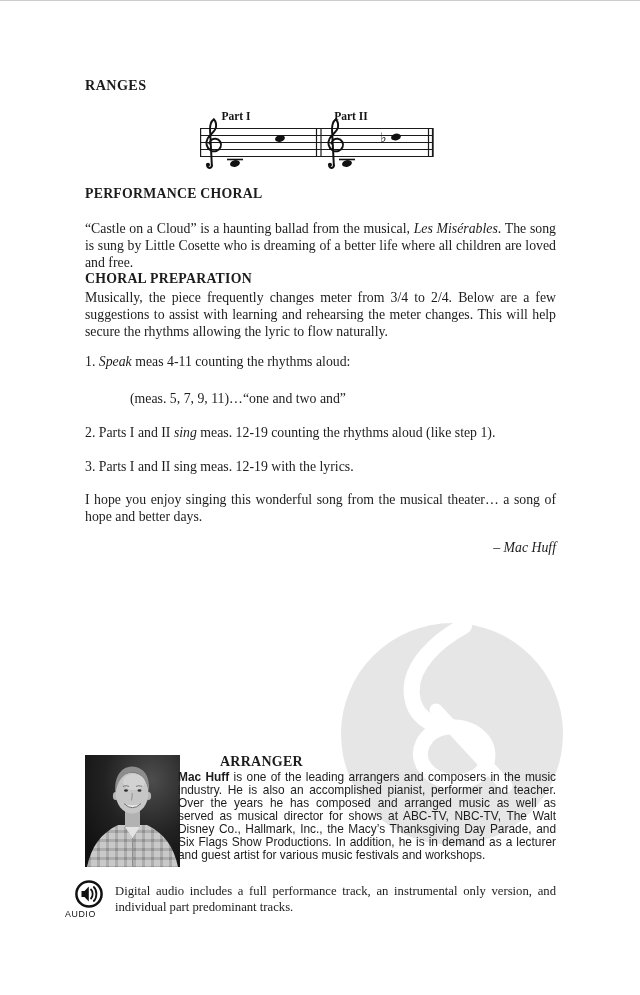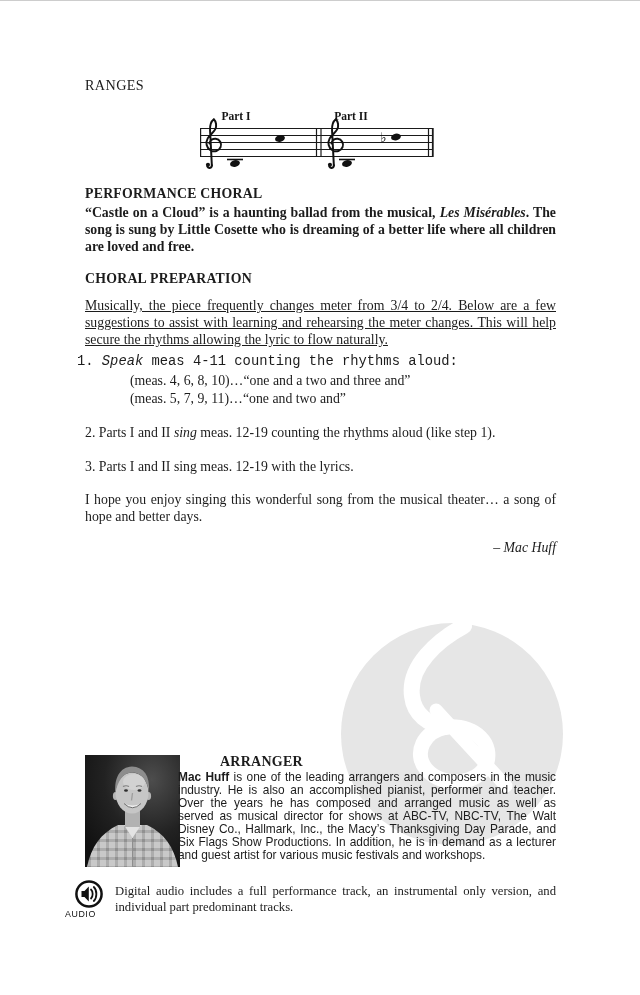--- a/index.html
+++ b/index.html
@@ -3,21 +3,21 @@
 <meta charset="utf-8">
 <style>
   html,body{margin:0;padding:0;background:#ffffff;}
   .page{
     position:relative;width:640px;height:995px;background:#ffffff;
     font-family:"Liberation Serif", serif;color:#1c1c1c;overflow:hidden;
   }
   .abs{position:absolute;z-index:1;}
   .wm{position:absolute;z-index:0;}
   .h{font-weight:bold;font-size:13.8px;letter-spacing:.25px;}
-  .h-big{font-weight:normal;font-size:14.2px;letter-spacing:.4px;}
+  .h-big{font-weight:bold;font-size:14.2px;letter-spacing:.4px;}
   .body-p{font-size:13.8px;line-height:17px;text-align:justify;width:471px;}
   .line{font-size:13.8px;line-height:17px;width:471px;}
   .sub{margin-left:45px;}
   .it{font-style:italic;}
   .sig{font-style:italic;font-size:13.8px;width:471px;text-align:right;}
   .bio{font-family:"Liberation Sans", sans-serif;font-size:11.9px;line-height:13px;
        text-align:justify;width:378px;}
   .bio b{font-weight:bold;}
   .audio-text{font-size:12.7px;line-height:16px;text-align:justify;width:441px;}
   .audio-label{font-family:"Liberation Sans", sans-serif;font-size:8.8px;
@@ -86,30 +86,29 @@
     <ellipse cx="83" cy="35.5" rx="5" ry="3.3" transform="rotate(-14 83 35.5)" fill="#111"></ellipse>
 
     <line x1="142" y1="56.5" x2="158" y2="56.5" stroke="#111" stroke-width="1.6"></line>
     <ellipse cx="150" cy="60.5" rx="5" ry="3.3" transform="rotate(-14 150 60.5)" fill="#111"></ellipse>
     <text x="186.5" y="39" text-anchor="middle" font-family="DejaVu Sans, sans-serif" font-size="13.5" fill="#111">♭</text>
     <ellipse cx="199" cy="34" rx="5" ry="3.3" transform="rotate(-14 199 34)" fill="#111"></ellipse>
   </svg>
 
   <div class="abs" style="left:85px;top:186px;">
     <div class="h">PERFORMANCE CHORAL</div>
-    <div class="body-p" style="margin-top:2px;font-weight:bold;"><span>“Castle on a Cloud” is a haunting ballad from the musical, </span><span class="it">Les Misérables</span><span>. The song is sung by Little Cosette who is dreaming of a better life where all children are loved and free.</span></div>
+    <div class="body-p" style="margin-top:18px;"><span>“Castle on a Cloud” is a haunting ballad from the musical, </span><span class="it">Les Misérables</span><span>. The song is sung by Little Cosette who is dreaming of a better life where all children are loved and free.</span></div>
   </div>
 
   <div class="abs" style="left:85px;top:271px;">
     <div class="h">CHORAL PREPARATION</div>
-    <div class="body-p" style="margin-top:10px;text-decoration:underline;">Musically, the piece frequently changes meter from 3/4 to 2/4.  Below are a few suggestions to assist with learning and rehearsing the meter changes. This will help secure the rhythms allowing the lyric to flow naturally.</div>
+    <div class="body-p" style="margin-top:2px;">Musically, the piece frequently changes meter from 3/4 to 2/4.  Below are a few suggestions to assist with learning and rehearsing the meter changes. This will help secure the rhythms allowing the lyric to flow naturally.</div>
   </div>
 
-  <div class="abs line" style="left:77px;top:353px;font-family:Liberation Mono, monospace;"><span>1. </span><span class="it">Speak</span><span> meas 4-11 counting the rhythms aloud:</span></div>
-  <div class="abs line sub" style="left:85px;top:372px;">(meas. 4, 6, 8, 10)…“one and a two and three and”</div>
+  <div class="abs line" style="left:85px;top:353px;"><span>1. </span><span class="it">Speak</span><span> meas 4-11 counting the rhythms aloud:</span></div>
   <div class="abs line sub" style="left:85px;top:390px;">(meas. 5, 7, 9, 11)…“one and two and”</div>
 
   <div class="abs line" style="left:85px;top:424px;"><span>2. Parts I and II </span><span class="it">sing</span><span> meas. 12-19 counting the rhythms aloud (like step 1).</span></div>
 
   <div class="abs line" style="left:85px;top:458px;">3. Parts I and II sing meas. 12-19 with the lyrics.</div>
 
   <div class="abs body-p" style="left:85px;top:491px;">I hope you enjoy singing this wonderful song from the musical theater… a song of hope and better days.</div>
 
   <div class="abs sig" style="left:85px;top:540px;">– Mac Huff</div>
 

